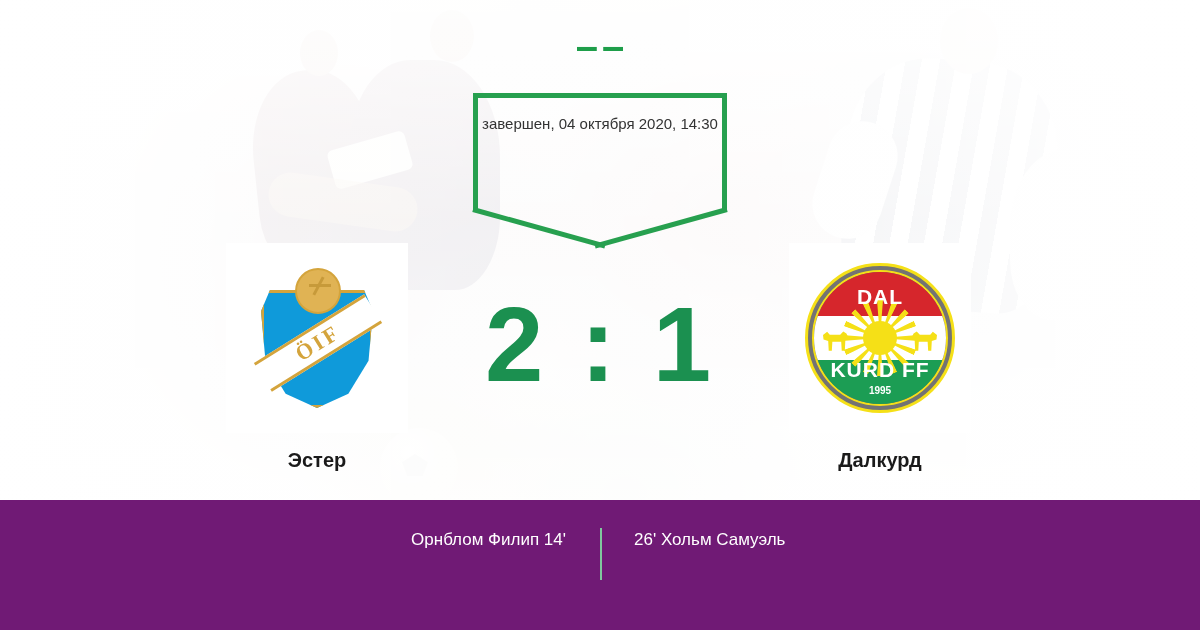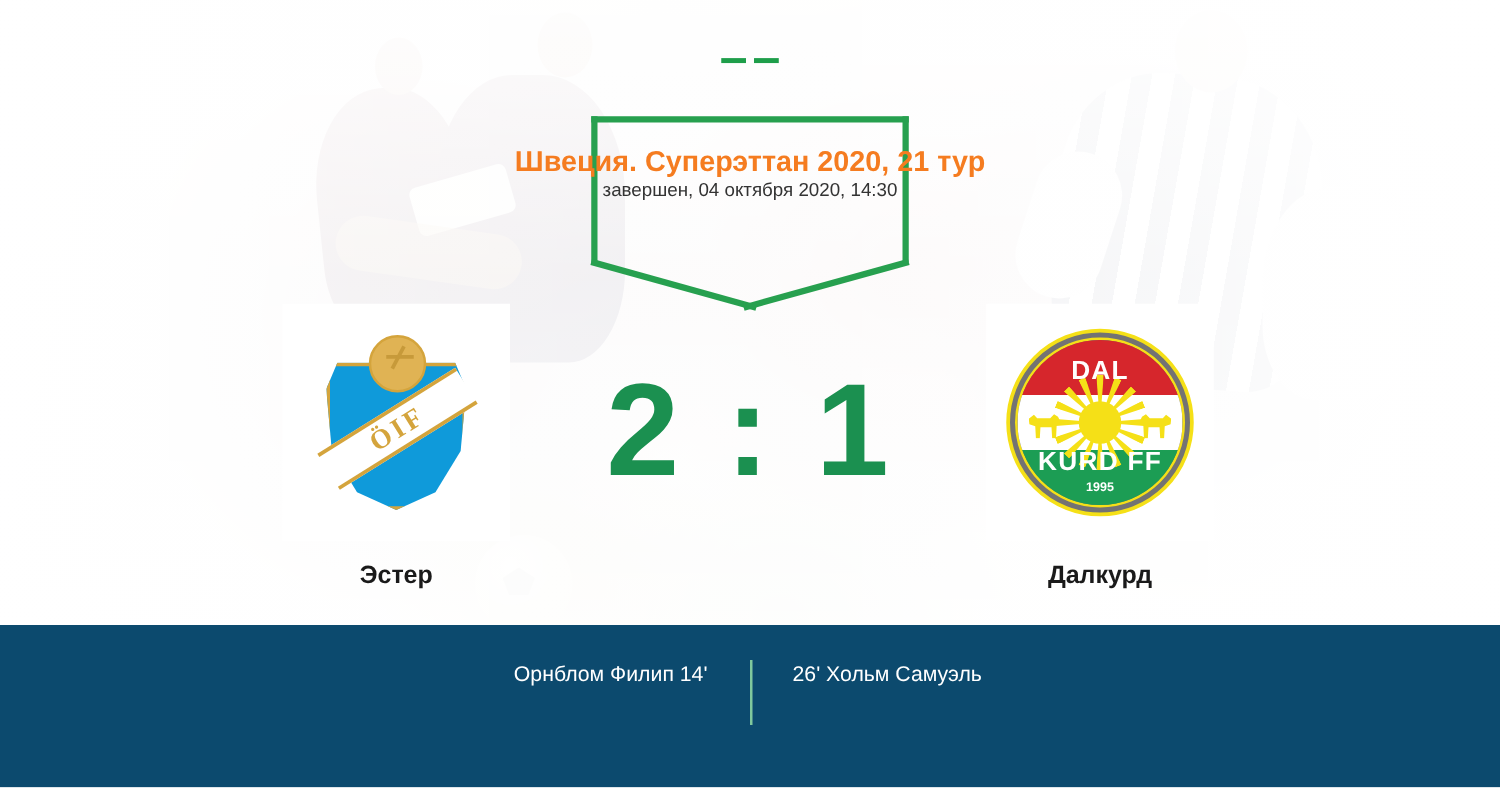--- a/index.html
+++ b/index.html
@@ -124,21 +124,21 @@
   .horse{position:absolute;top:52%;transform:translateY(-50%);width:26px;height:20px;background:#f5e017;
     clip-path:polygon(0% 22%,16% 6%,26% 20%,66% 20%,78% 4%,90% 14%,100% 40%,86% 46%,84% 100%,72% 100%,70% 56%,36% 56%,34% 100%,22% 100%,20% 52%,2% 44%);}
   .horse.l{left:9px;}
   .horse.r{right:9px;transform:translateY(-50%) scaleX(-1);}
 
   
   .score{position:absolute;left:408px;top:292px;width:384px;text-align:center;
     color:#1b9050;font-size:105px;font-weight:bold;line-height:1;letter-spacing:4px;}
 
   
-  .footer{position:absolute;left:0;right:0;top:500px;height:130px;background:#0c4a6e;}
+  .footer{position:absolute;left:0;right:0;top:500px;height:130px;background:#701a75;}
   .goals{position:absolute;inset:0;display:flex;align-items:flex-start;padding-top:25px;box-sizing:border-box;}
   .goals-left{width:600px;padding-right:34px;box-sizing:border-box;text-align:right;}
   .goals-right{width:600px;padding-left:34px;box-sizing:border-box;text-align:left;}
   .goal-line{color:#ffffff;font-size:17px;line-height:30px;}
   .goal-div{position:absolute;left:600px;top:528px;width:2px;height:52px;background:#7fc89d;}
 </style>
 </head>
 <body>
 
 <div class="stage">
@@ -167,21 +167,20 @@
 
   <div class="bracket">
     <div class="br-top"></div>
     <div class="br-left"></div>
     <div class="br-right"></div>
     <div class="br-v1"></div>
     <div class="br-v2"></div>
   </div>
 
   <div class="titles">
-    <div class="t-main">Швеция. Суперэттан 2020, 21 тур</div>
     <div class="t-sub">завершен, 04 октября 2020, 14:30</div>
   </div>
 
   <div class="team left">
     <div class="badge-card">
       <div class="oif">
         <div class="oif-shield"></div>
         <div class="oif-band">
           <span>ÖIF</span>
         </div>

